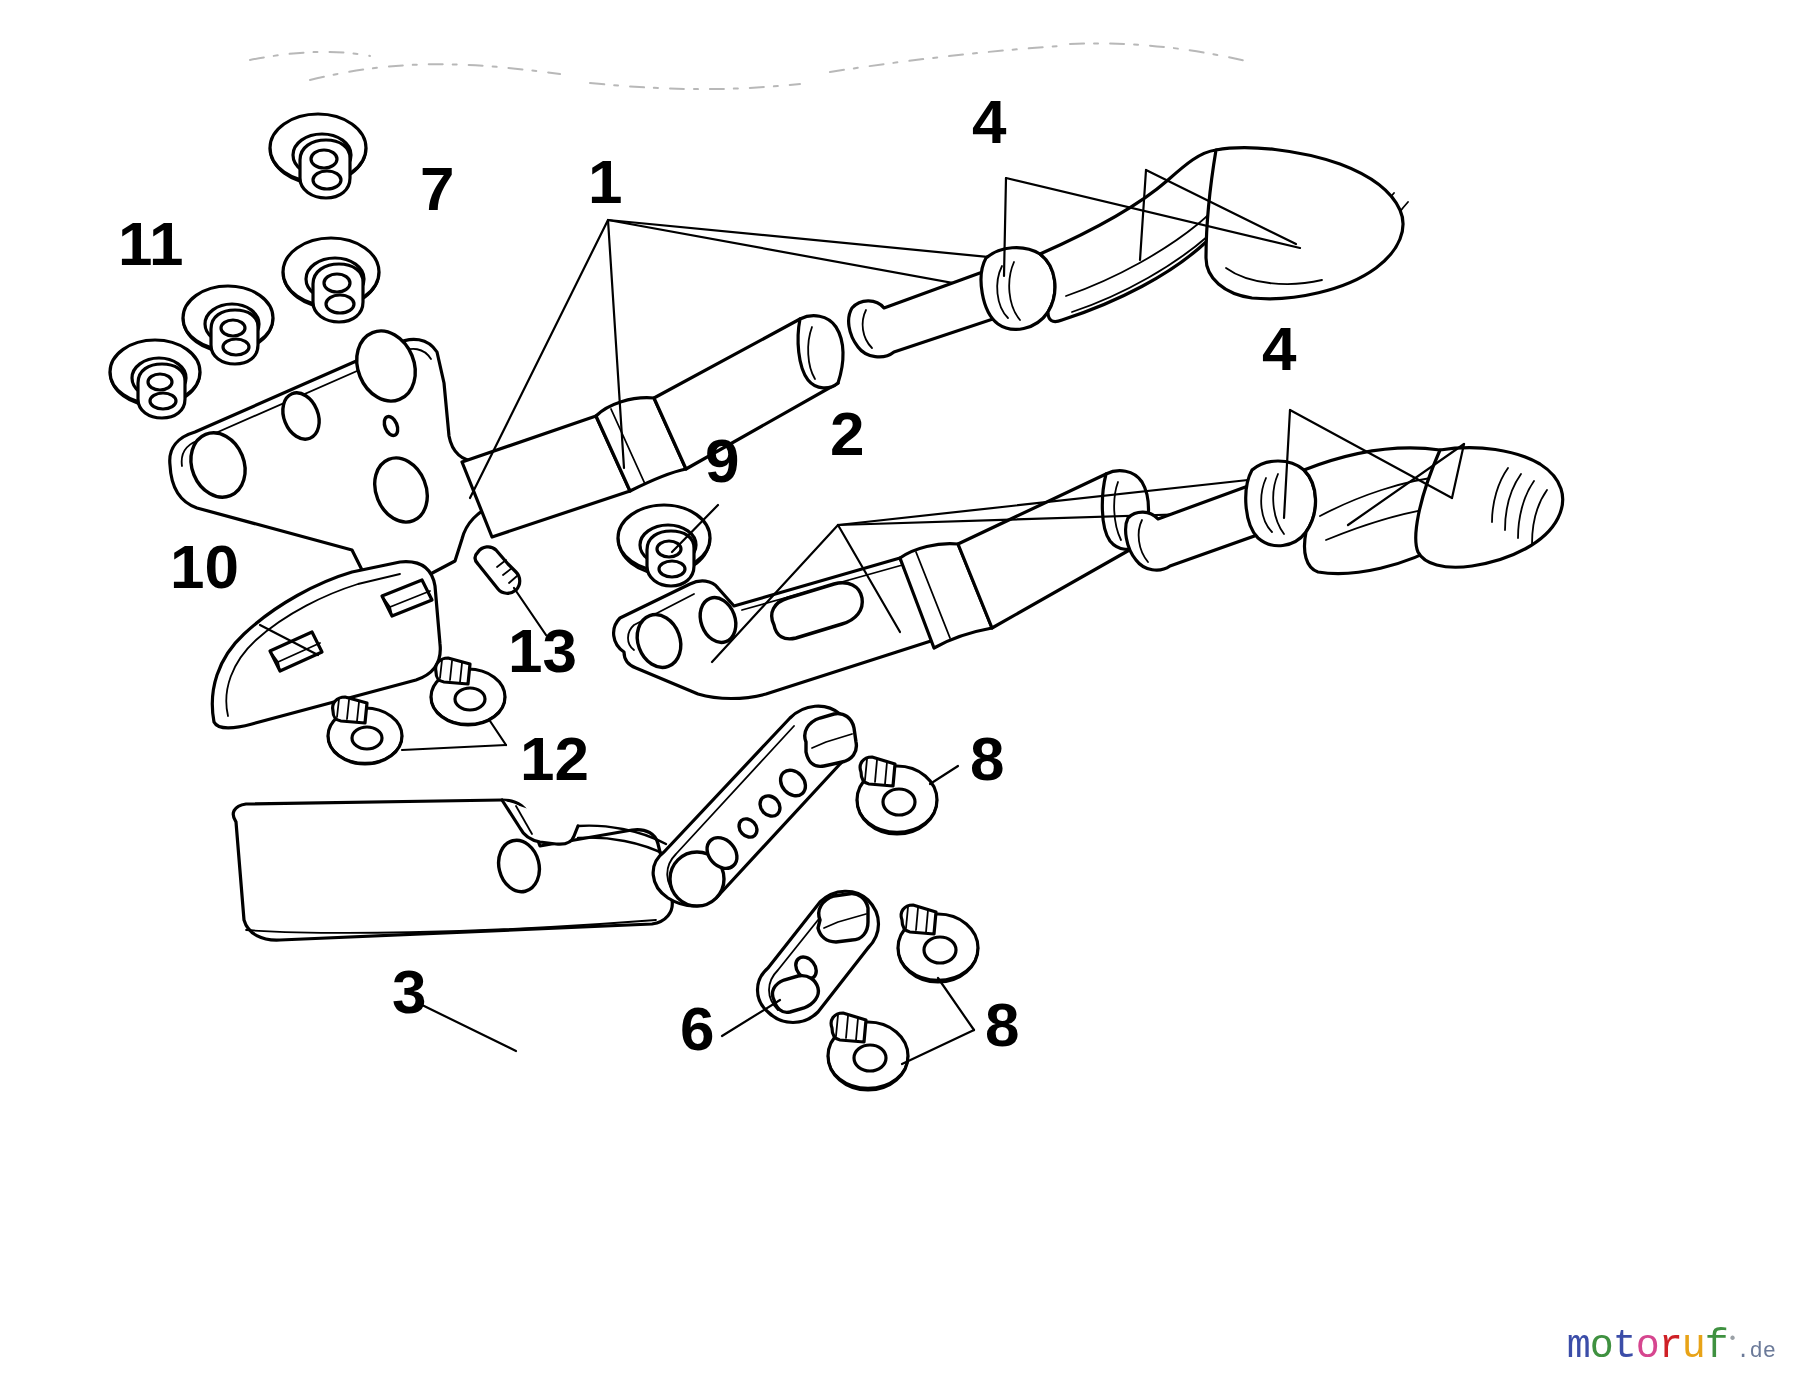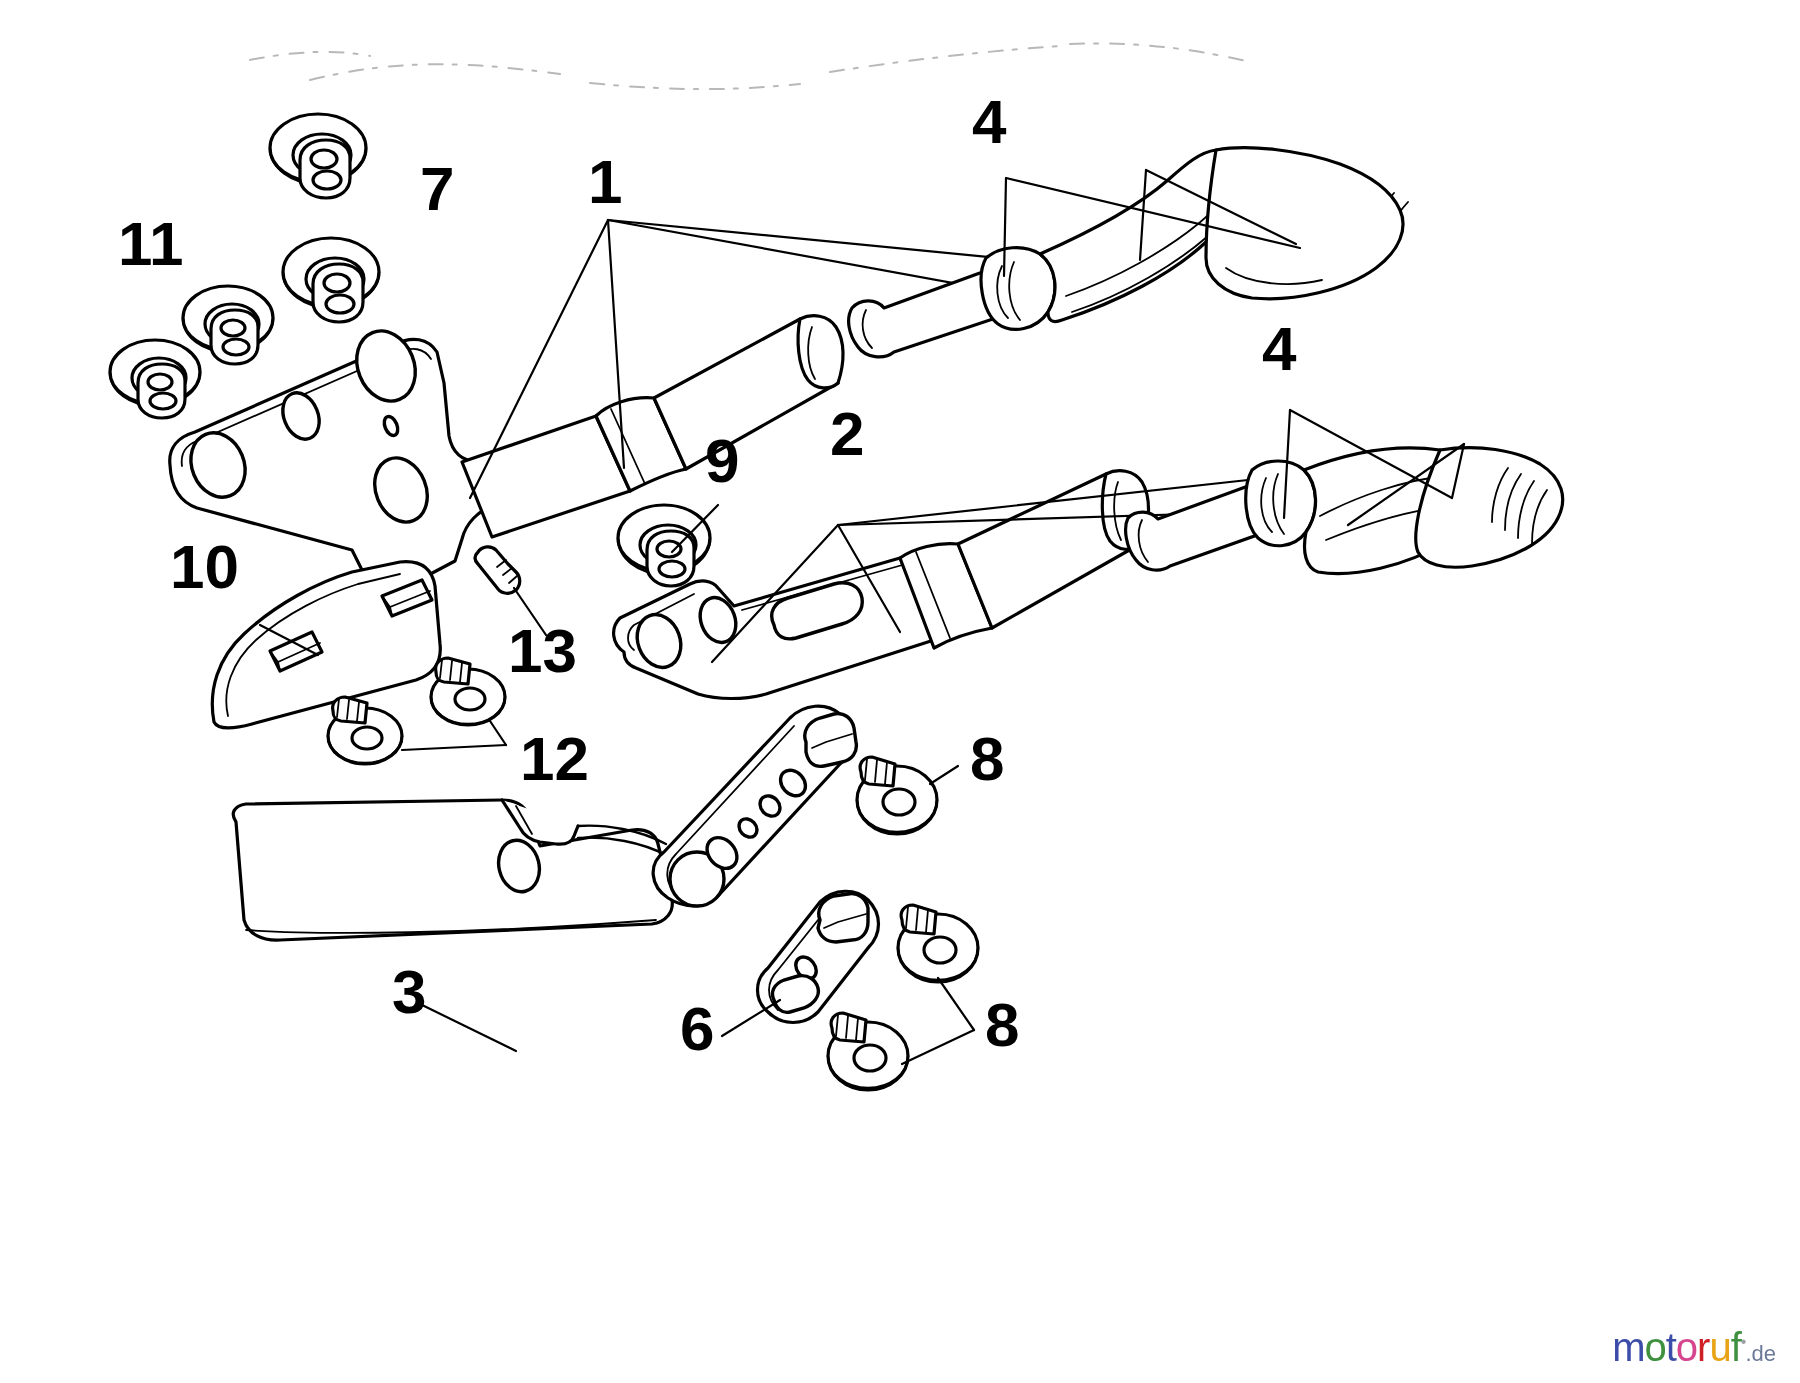--- a/index.html
+++ b/index.html
@@ -70,21 +70,21 @@
     stroke: #555555;
     stroke-width: 2;
     opacity: 0.42;
     stroke-dasharray: 14 10 4 12;
     stroke-linecap: round;
   }
   #watermark {
     position: absolute;
     right: 24px;
     bottom: 16px;
-    font-family: Liberation Sans, sans-serif;
+    font-family: Liberation Mono, monospace;
     font-size: 40px;
     letter-spacing: -1px;
     line-height: 1;
     white-space: nowrap;
     user-select: none;
   }
   #watermark .wm-letter { font-weight: normal; }
   #watermark .wm-tld {
     font-size: 22px;
     letter-spacing: 0;

